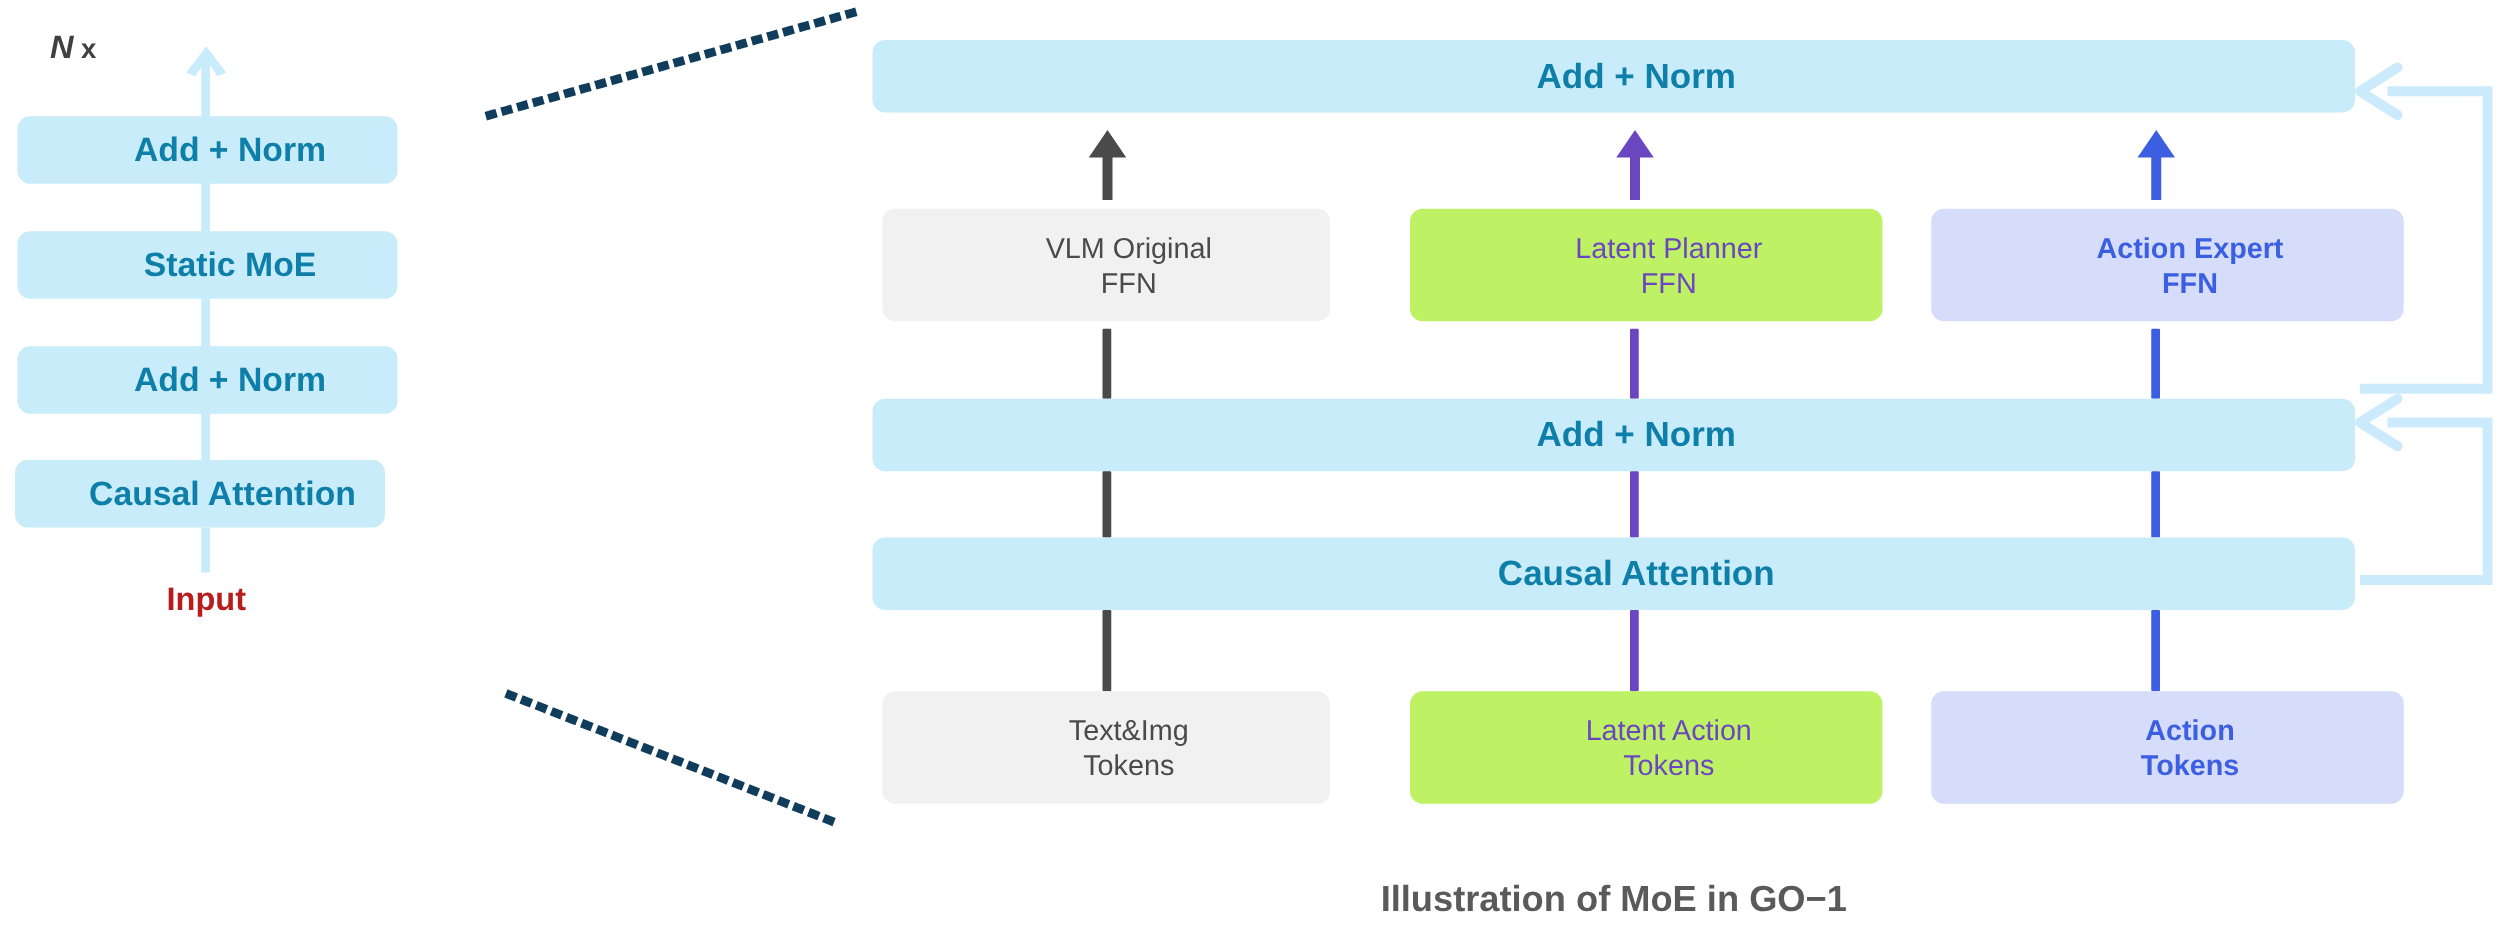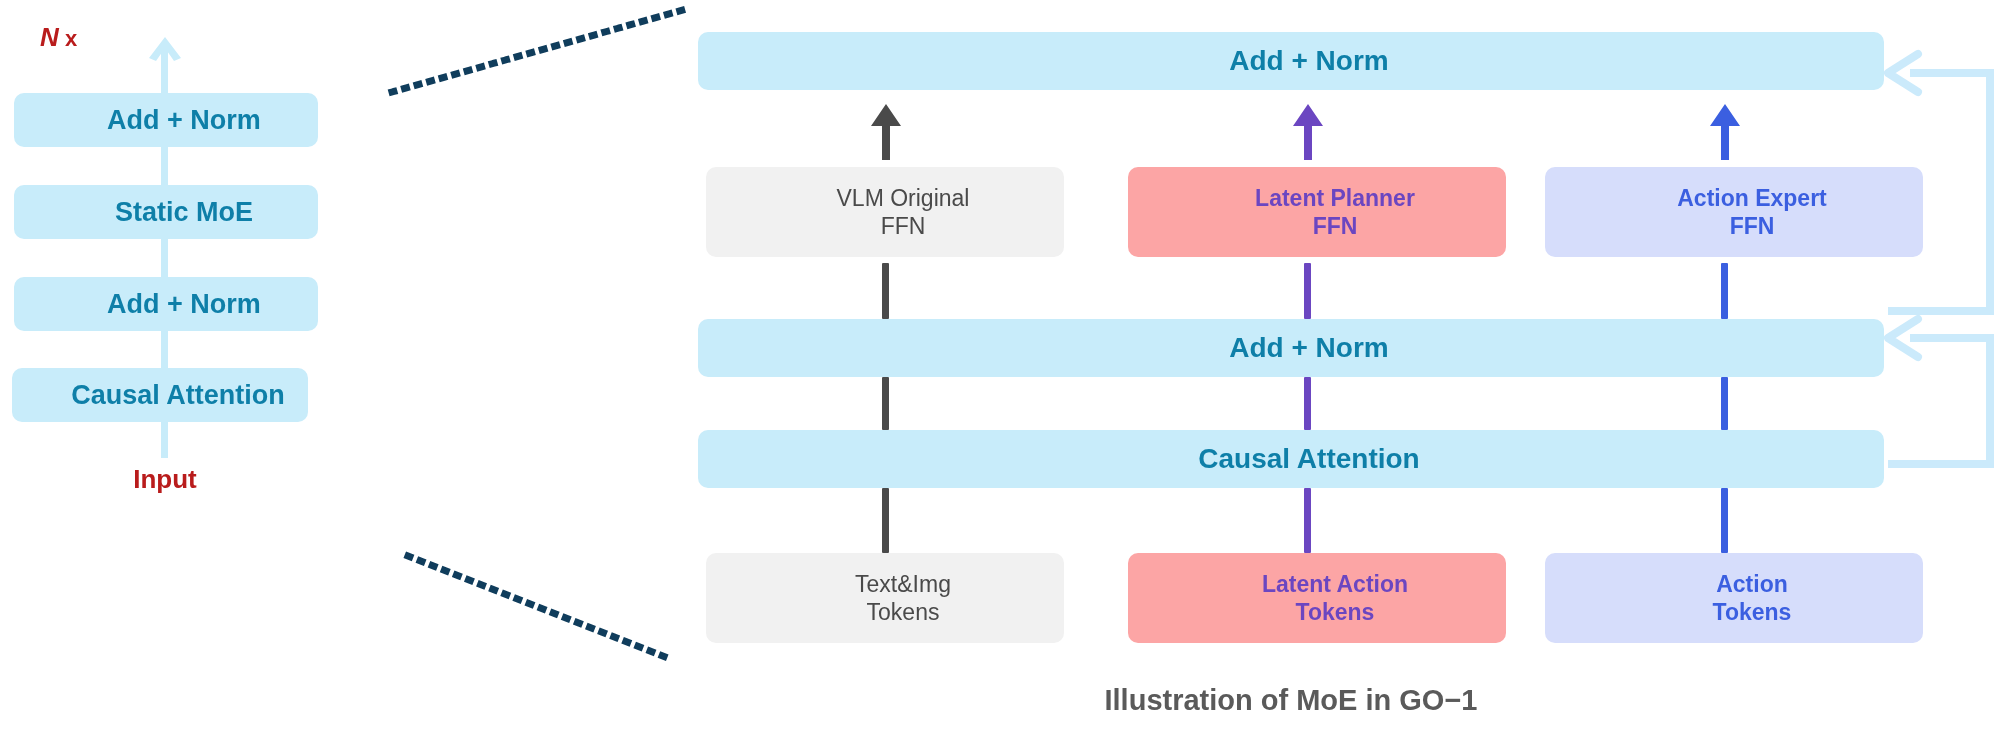--- a/index.html
+++ b/index.html
@@ -28,21 +28,21 @@
     text-align: center;
     box-sizing: border-box;
     line-height: 1.22;
     padding-left: 36px;
   }
   .box .lbl { display: block; }
 
   
   .thm-blue   { background: #c8ecfa; color: #0e7fa8; font-weight: bold; }
   .thm-gray   { background: #f1f1f1; color: #4a4a4a; font-weight: normal; }
-  .thm-purple { background: #fca5a5; color: #6b46c1; font-weight: bold; }
+  .thm-purple { background: #bef264; color: #6b46c1; font-weight: normal; }
   .thm-indigo { background: #d6ddfb; color: #3b5fe0; font-weight: bold; }
 
   
   .lp-box {
     left: 14px;
     width: 304px;
     height: 54px;
     font-size: 27px;
   }
   #lp-addnorm-top { top: 93px; }
@@ -68,21 +68,21 @@
     top: 36px;
     width: 34px;
     height: 26px;
   }
 
   #lp-nx {
     position: absolute;
     left: 40px;
     top: 22px;
     font-size: 26px;
-    color: #b91c1c;
+    color: #404040;
     font-weight: bold;
     white-space: nowrap;
   }
   #lp-nx .nx-italic { font-style: italic; }
   #lp-nx .nx-x { font-style: normal; font-weight: bold; font-size: 22px; }
 
   #lp-input {
     position: absolute;
     left: 0px;
     top: 464px;
@@ -127,21 +127,21 @@
   
   .uparrow { position: absolute; width: 34px; height: 56px; }
 
   
   .skip-svg { position: absolute; pointer-events: none; }
 
   
   #caption {
     position: absolute;
     left: 698px;
-    top: 684px;
+    top: 704px;
     width: 1186px;
     text-align: center;
     font-size: 29px;
     font-weight: bold;
     color: #5a5a5a;
   }
 </style>
 </head>
 <body>
 

